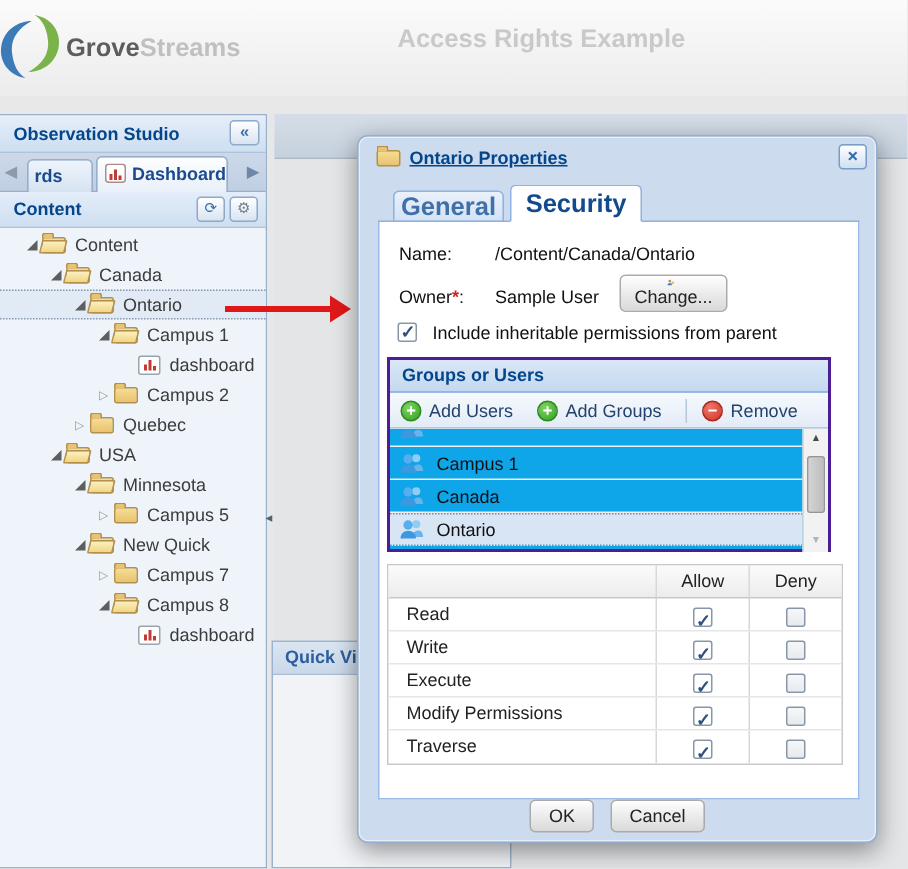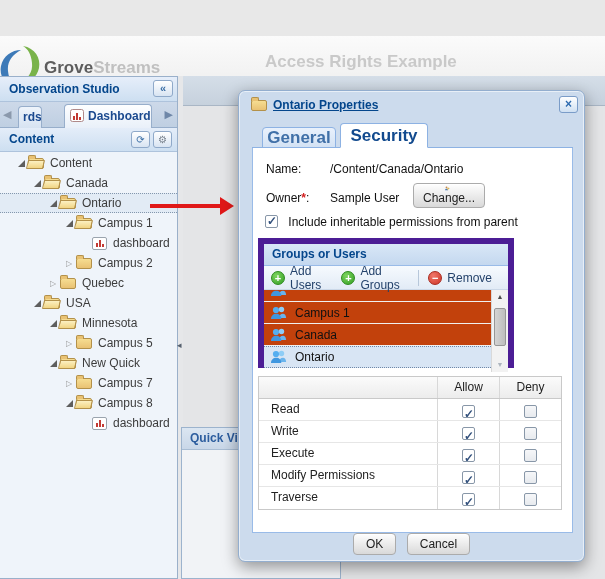--- a/index.html
+++ b/index.html
@@ -2,21 +2,21 @@
 <html><head>
 <meta charset="utf-8">
 <style>
   * { margin:0; padding:0; box-sizing:border-box; }
   html,body { width:605px; height:579px; overflow:hidden; }
   body { font-family:"Liberation Sans", sans-serif; background:#e8e8e8; }
   #app { position:relative; width:605px; height:579px; background:#e8e8e8; }
 
   
   .banner { position:absolute; left:0; top:0; width:605px; height:64px;
-            background:linear-gradient(180deg,#fbfbfb,#ececec);margin-top:36px; }
+            background:linear-gradient(180deg,#fbfbfb,#ececec); }
   .logo { position:absolute; left:0; top:8px; width:42px; height:46px; }
   .brand { position:absolute; left:44px; top:22px; font-size:17px; font-weight:bold; color:#5d5d5d; letter-spacing:0; }
   .brand .lt { color:#c0c0c0; }
   .page-title { position:absolute; left:265px; top:16px; font-size:17px; font-weight:bold; color:#c9c9c9; }
 
   
   .sidebar { position:absolute; left:0; top:76px; width:178px; height:503px;
              border:1px solid #9ab0ca; border-left:none; background:#eff4fa; }
   .pnl-hdr { height:25px; background:linear-gradient(180deg,#e6eefa,#cddff1);
              border-bottom:1px solid #aec3dc; position:relative;
@@ -26,21 +26,21 @@
               font-size:11px; font-weight:bold; text-align:center; line-height:15px; cursor:pointer; }
   .collapse-btn { right:4px; top:3px; }
   .tabstrip { height:26px; background:linear-gradient(180deg,#cdd9e9,#bfcfe2);
               border-bottom:1px solid #97aecb; position:relative; }
   .scroll-arrow { position:absolute; top:6px; font-size:11px; color:#8b99ac; cursor:pointer; }
   .scroll-left { left:3px; }
   .scroll-right { right:4px; color:#6f87a8; }
   .tab { position:absolute; border:1px solid #97aecb; border-bottom:none;
          border-radius:4px 4px 0 0; font-size:12px; font-weight:bold; color:#1c4a8f;
          overflow:hidden; white-space:nowrap; cursor:pointer; }
-  .tab-partial { left:18px; top:4px; width:24px; height:22px;
+  .tab-partial { left:18px; top:4px; width:44px; height:22px;
                  background:linear-gradient(180deg,#eef4fb,#d7e3f2); line-height:21px; padding-left:4px; }
   .tab-active { left:64px; top:2px; width:88px; height:24px;
                 background:linear-gradient(180deg,#fdfeff,#e9f0f9); line-height:23px; padding-left:5px; }
   .chart-ico { display:inline-block; vertical-align:-2px; margin-right:4px; }
   .content-hdr { height:24px; background:linear-gradient(180deg,#e4edf9,#cddff1);
                  border-bottom:1px solid #aec3dc; position:relative;
                  font-size:12px; font-weight:bold; color:#04468c; line-height:23px; padding-left:9px; }
   .hdr-tool { top:3px; width:19px; height:17px; font-size:10px; line-height:15px; font-weight:normal; }
   .tool-refresh { right:27px; color:#3a6ea5; }
   .tool-gear { right:5px; color:#76808c; }
@@ -115,21 +115,21 @@
   .change-btn { position:absolute; left:160px; top:35px; height:25px; padding:2px 9px; }
   .change-btn svg { margin-right:5px; }
 
   .cb { display:inline-block; width:13px; height:13px; border:1px solid #8897a8; border-radius:2px;
         background:linear-gradient(180deg,#f6f7f9,#e7eaee); position:relative; cursor:pointer; vertical-align:middle; }
   .cb.checked { background:#fff; }
   .cb.checked::after { content:"✓"; position:absolute; left:1px; top:-2px; font-size:12px; font-weight:bold; color:#33517d; }
   .inherit-row { position:absolute; left:12px; top:66px; }
   .inherit-row .lbl { margin-left:7px; vertical-align:middle; }
 
-  .groups { position:absolute; left:5px; top:90px; width:256px; height:130px; border:6px solid #4c1d95; background:#c2410c; }
+  .groups { position:absolute; left:5px; top:90px; width:296px; height:130px; border:2px solid #4c1d95; background:#0ea5e9; }
   .grp-hdr { height:22px; background:linear-gradient(180deg,#dcead9,#c4d8ef);
              background:linear-gradient(180deg,#d9e7f7,#c4d8ef); border-bottom:1px solid #99bbe8;
              font-size:12px; font-weight:bold; color:#04468c; line-height:21px; padding-left:8px; }
   .grp-toolbar { height:24px; background:linear-gradient(180deg,#f6fafe,#e2ebf6); border-bottom:1px solid #cbd8e8;
                  display:flex; align-items:center; padding-left:7px; font-size:12px; color:#24426b; }
   .tbtn { display:flex; align-items:center; margin-right:16px; cursor:pointer; }
   .tbtn .ic { width:14px; height:14px; border-radius:50%; color:#fff; font-size:11px; font-weight:bold;
               text-align:center; line-height:13px; margin-right:5px; flex:none; }
   .ic-add { background:radial-gradient(circle at 35% 30%,#7cd45f,#35a025); border:1px solid #2d8a1e; }
   .ic-rem { background:radial-gradient(circle at 35% 30%,#f0776a,#cf3527); border:1px solid #a82a1f; }

